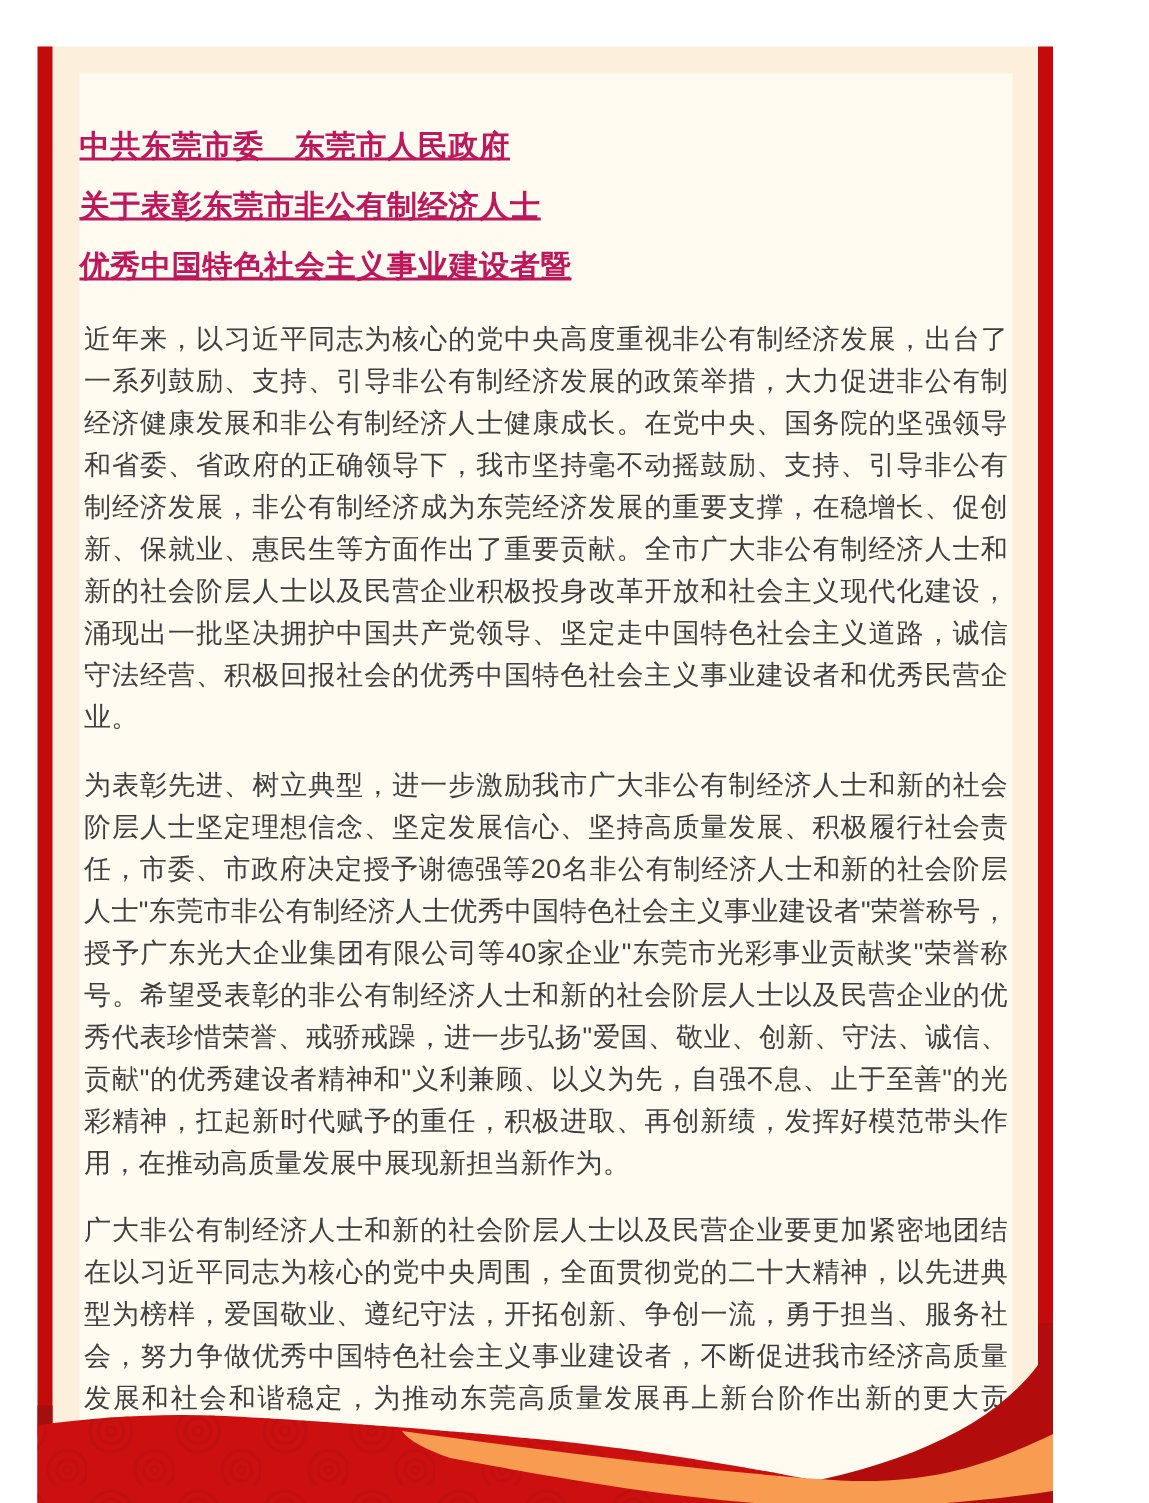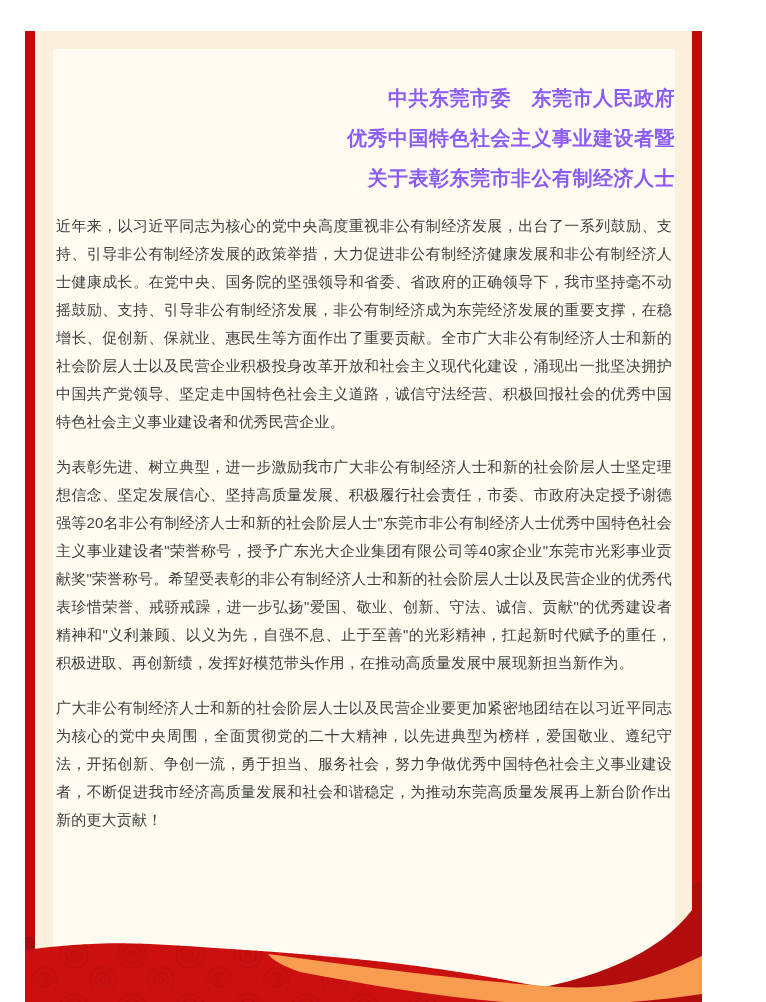--- a/index.html
+++ b/index.html
@@ -21,29 +21,30 @@
   .stripe.right { right: 0; }
   .card {
     position: absolute;
     left: 28px; top: 18px;
     width: 622px; bottom: 0;
     background: #fffbf1;
   }
   .title-block { margin-top: 29px; }
   .title-line {
     height: 40px; line-height: 40px;
-    text-align: right;
-    color: #8b5cf6;
+    text-align: left;
+    color: #be185d;
     font-size: 20px;
     font-weight: bold;
     letter-spacing: 0.5px;
+    text-decoration: underline;
   }
   .body-text {
     margin: 14px 3px 16px 3px;
-    font-size: 15px;
+    font-size: 18px;
     line-height: 28px;
     color: #3f3f3f;
     text-align: justify;
     text-justify: inter-ideograph;
     word-break: break-all;
     letter-spacing: 0.2px;
   }
   .body-text p { margin: 0 0 17px 0; }
   .bottom-art {
     position: absolute;
@@ -56,22 +57,22 @@
 </head>
 <body>
 
 <div class="frame">
   <div class="stripe left"></div>
   <div class="stripe right"></div>
 
   <div class="card">
     <div class="title-block">
       <div class="title-line">中共东莞市委　东莞市人民政府</div>
+      <div class="title-line">关于表彰东莞市非公有制经济人士</div>
       <div class="title-line">优秀中国特色社会主义事业建设者暨</div>
-      <div class="title-line">关于表彰东莞市非公有制经济人士</div>
     </div>
     <div class="body-text">
       <p>近年来，以习近平同志为核心的党中央高度重视非公有制经济发展，出台了一系列鼓励、支持、引导非公有制经济发展的政策举措，大力促进非公有制经济健康发展和非公有制经济人士健康成长。在党中央、国务院的坚强领导和省委、省政府的正确领导下，我市坚持毫不动摇鼓励、支持、引导非公有制经济发展，非公有制经济成为东莞经济发展的重要支撑，在稳增长、促创新、保就业、惠民生等方面作出了重要贡献。全市广大非公有制经济人士和新的社会阶层人士以及民营企业积极投身改革开放和社会主义现代化建设，涌现出一批坚决拥护中国共产党领导、坚定走中国特色社会主义道路，诚信守法经营、积极回报社会的优秀中国特色社会主义事业建设者和优秀民营企业。</p>
       <p>为表彰先进、树立典型，进一步激励我市广大非公有制经济人士和新的社会阶层人士坚定理想信念、坚定发展信心、坚持高质量发展、积极履行社会责任，市委、市政府决定授予谢德强等20名非公有制经济人士和新的社会阶层人士"东莞市非公有制经济人士优秀中国特色社会主义事业建设者"荣誉称号，授予广东光大企业集团有限公司等40家企业"东莞市光彩事业贡献奖"荣誉称号。希望受表彰的非公有制经济人士和新的社会阶层人士以及民营企业的优秀代表珍惜荣誉、戒骄戒躁，进一步弘扬"爱国、敬业、创新、守法、诚信、贡献"的优秀建设者精神和"义利兼顾、以义为先，自强不息、止于至善"的光彩精神，扛起新时代赋予的重任，积极进取、再创新绩，发挥好模范带头作用，在推动高质量发展中展现新担当新作为。</p>
       <p>广大非公有制经济人士和新的社会阶层人士以及民营企业要更加紧密地团结在以习近平同志为核心的党中央周围，全面贯彻党的二十大精神，以先进典型为榜样，爱国敬业、遵纪守法，开拓创新、争创一流，勇于担当、服务社会，努力争做优秀中国特色社会主义事业建设者，不断促进我市经济高质量发展和社会和谐稳定，为推动东莞高质量发展再上新台阶作出新的更大贡献！</p>
     </div>
   </div>
 </div>
 
 <svg class="bottom-art" viewBox="0 0 766 120" xmlns="http://www.w3.org/2000/svg" aria-hidden="true">

